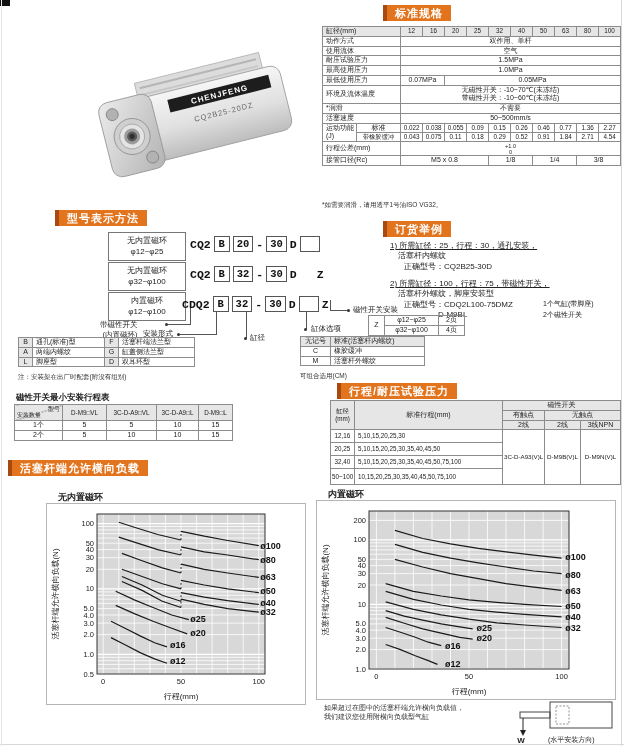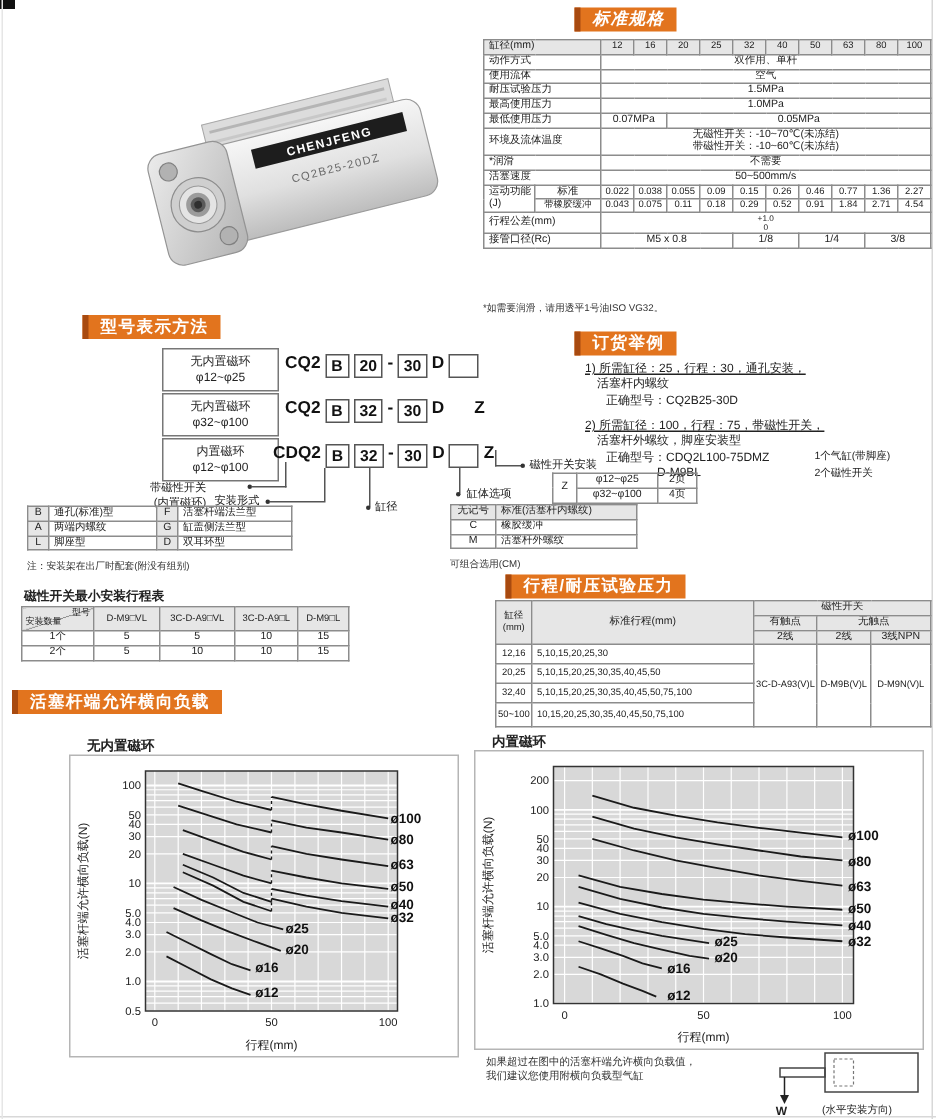--- a/index.html
+++ b/index.html
@@ -13,22 +13,22 @@
   td,th{border:1px solid #8c8c8c;font-size:7px;font-weight:normal;text-align:center;
         padding:0 1px;line-height:1.25;color:#222;overflow:hidden;}
   .lbl{text-align:left;padding-left:3px;white-space:normal;}
   .shade{background:#e6e6e6;}
   .num{font-size:6.3px;white-space:nowrap;}
   .frac{display:inline-flex;flex-direction:column;font-size:5.5px;line-height:1.1;}
   .footnote{font-size:6.5px;color:#333;white-space:nowrap;}
   .variant-box{position:absolute;left:108px;width:76px;height:27px;border:1px solid #777;
         display:flex;flex-direction:column;justify-content:center;align-items:center;
         font-size:8px;line-height:1.3;}
-  .code-row{position:absolute;display:flex;gap:3px;height:16px;
-        font-size:11.5px;font-weight:bold;color:#111;}
+  .code-row{position:absolute;display:flex;align-items:center;gap:3px;height:16px;
+        font-size:11.5px;font-weight:bold;color:#111;font-family:Liberation Mono, monospace;}
   .cbox{border:1px solid #555;padding:0 3px;min-width:8px;text-align:center;
         font-size:10.5px;line-height:14px;}
   .cbox.blank{min-width:12px;height:14px;}
   .cspacer{min-width:14px;}
   .vline{position:absolute;width:1px;background:#555;}
   .hline{position:absolute;height:1px;background:#555;}
   .dot{position:absolute;width:3px;height:3px;background:#333;border-radius:50%;}
   .callout{position:absolute;font-size:7.5px;color:#222;white-space:nowrap;}
   .ord-line{position:absolute;font-size:8px;color:#222;white-space:nowrap;}
   .chart-box{position:absolute;border:1px solid #b5b5b5;background:#fff;}
@@ -74,21 +74,21 @@
     <circle cx="29" cy="69" r="6" fill="#b2b2b2" stroke="#808080" stroke-width="0.8"></circle>
     <circle cx="58" cy="120" r="6" fill="#b2b2b2" stroke="#808080" stroke-width="0.8"></circle>
     <circle cx="43" cy="95" r="18" fill="#cfcfcf" stroke="#8d8d8d" stroke-width="0.8"></circle>
     <circle cx="43" cy="95" r="12.5" fill="#e4e4e4" stroke="#9a9a9a" stroke-width="0.7"></circle>
     <circle cx="43" cy="95" r="8" fill="#9c9c9c"></circle>
     <circle cx="43" cy="95" r="5" fill="#5a5a5a"></circle>
     <circle cx="43" cy="95" r="2.6" fill="#2f2f2f"></circle>
   </g>
 </svg>
 
-<div class="sec-h" style="left:383px;top:5px;font-style:italic;">标准规格</div>
+<div class="sec-h" style="left:383px;top:5px;">标准规格</div>
 
 <table class="abs" style="left:322px;top:26px;width:298px;">
   <colgroup>
       <col style="width:34px">
       <col style="width:44px">
     <col span="10" style="width:22px">
     </colgroup>
   <tbody>
       <tr>
     <td class="lbl shade" colspan="2">缸径(mm)</td>

